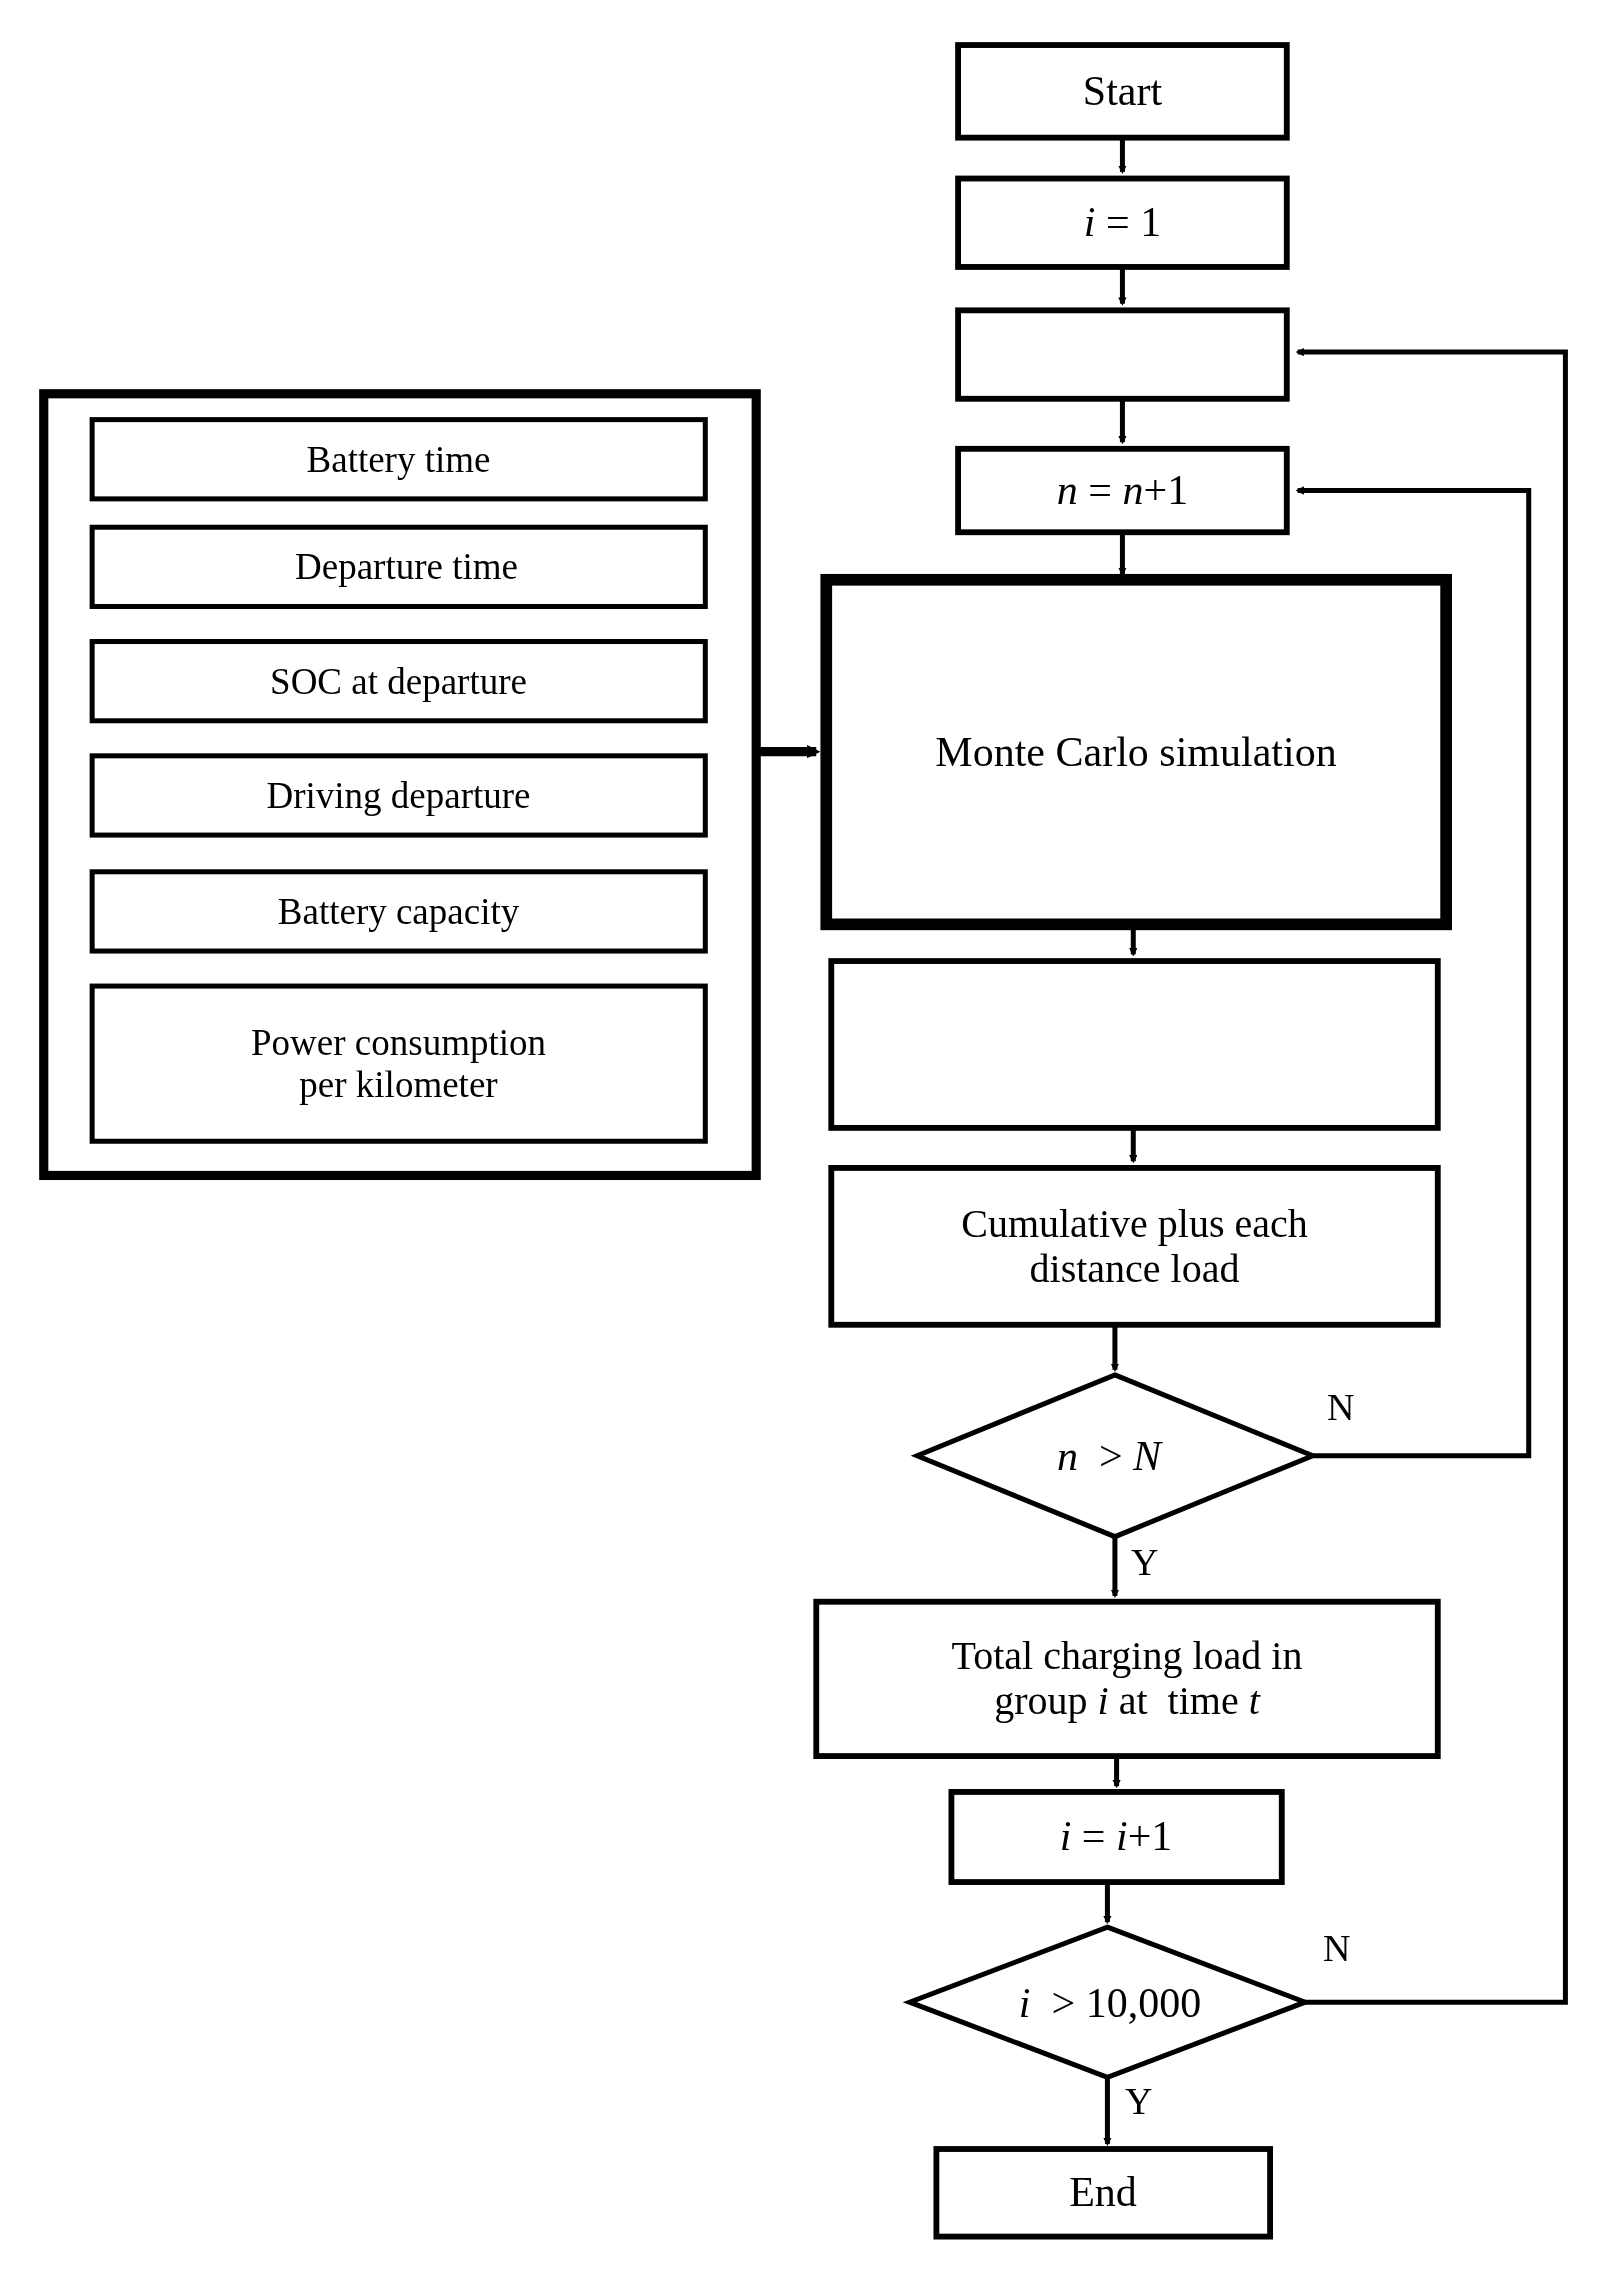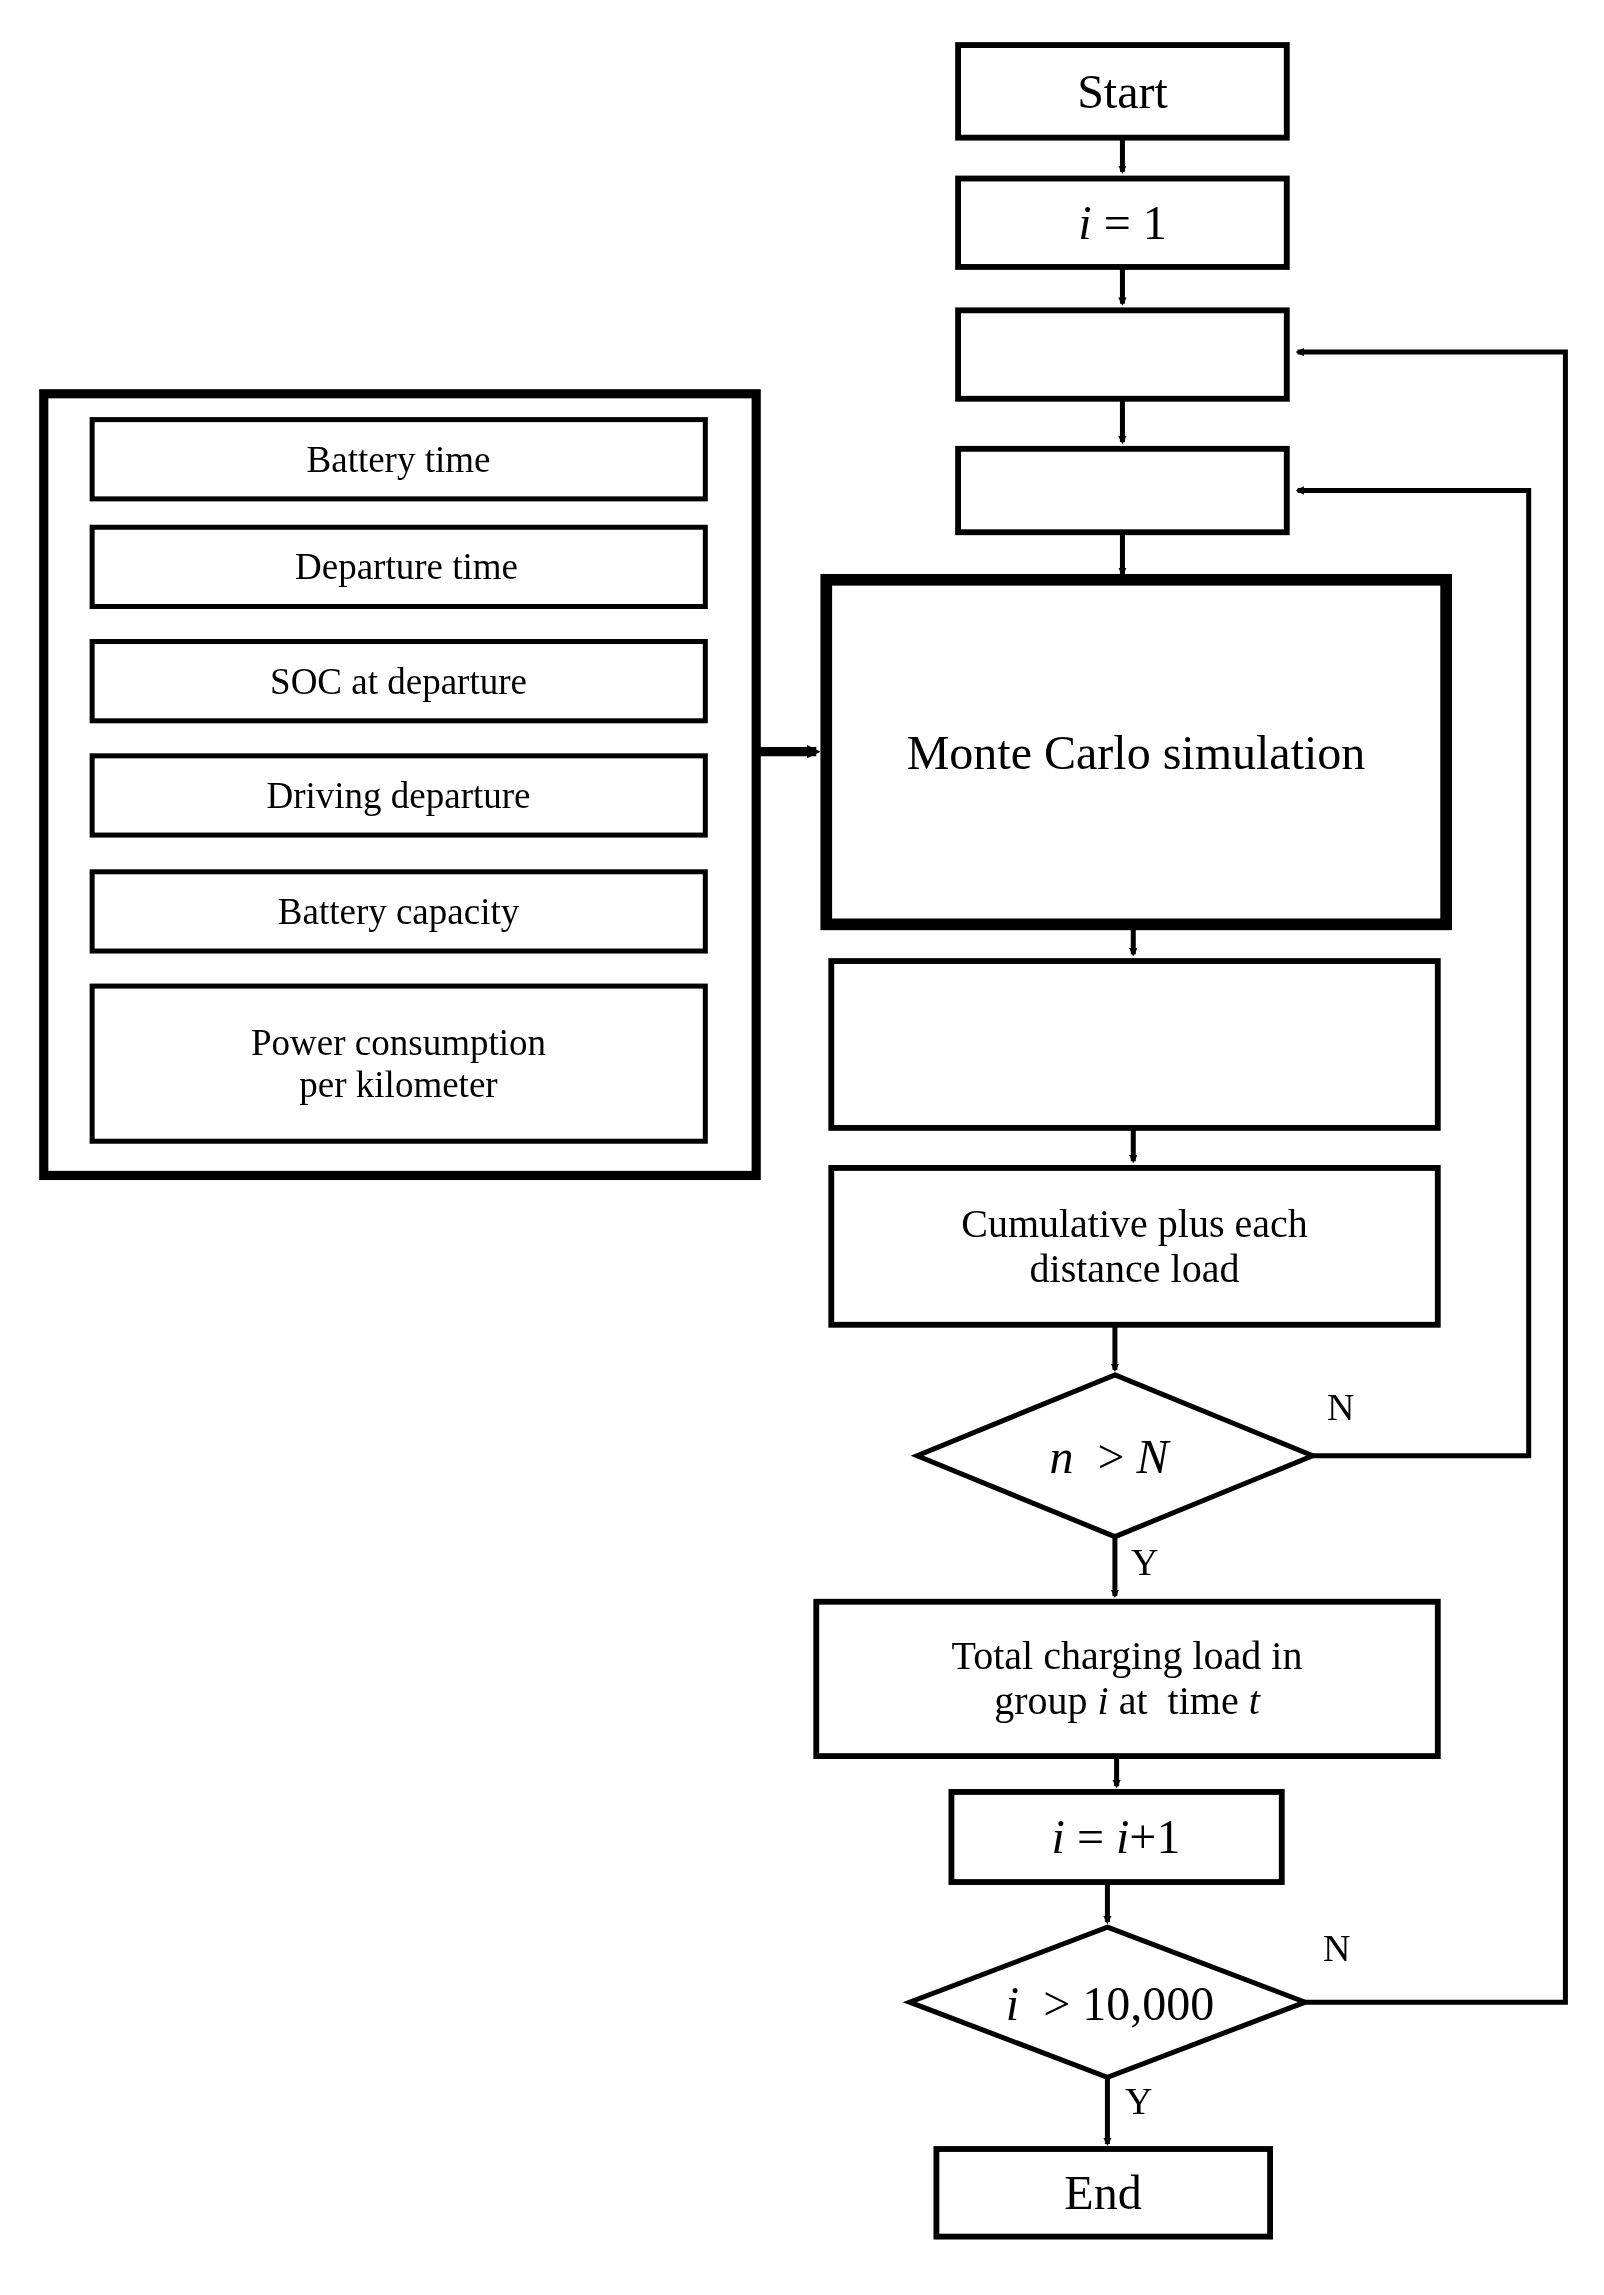--- a/index.html
+++ b/index.html
@@ -26,21 +26,21 @@
     position: absolute;
     display: flex;
     align-items: center;
     justify-content: center;
     text-align: center;
     color: #000000;
     line-height: 1.12;
     pointer-events: none;
     white-space: pre-line;
   }
-  .t-lg  { font-size: 48px; text-align: right; }
+  .t-lg  { font-size: 42px; text-align: right; }
   .t-md  { font-size: 40px; }
   .t-sm  { font-size: 37px; }
   .yn    { position: absolute; font-size: 38px; color:#000; }
   i.var { font-style: italic; }
 </style>
 </head>
 <body>
 
 <div id="canvas">
 
@@ -102,20 +102,21 @@
   <div class="node-label t-sm" style="left:92px; top:756px; width:613px; height:79px;">Driving departure</div>
   <div class="node-label t-sm" style="left:92px; top:872px; width:613px; height:79px;">Battery capacity</div>
   <div class="node-label t-sm" style="left:92px; top:986px; width:613px; height:155px;">Power consumption
 per kilometer</div>
 
   <div class="node-label t-lg" style="left:958px; top:45px; width:329px; height:93px;">Start</div>
 
   <div class="node-label t-lg" style="left:958px; top:179px; width:329px; height:88px;"><span><i class="var">i</i> = 1</span></div>
 
 
+  <div class="node-label t-lg" style="left:958px; top:449px; width:329px; height:83px;"><span><i class="var">n</i> = <i class="var">n</i>+1</span></div>
 
   <div class="node-label t-lg" style="left:826px; top:580px; width:620px; height:345px;">Monte Carlo simulation</div>
 
 
   <div class="node-label t-md" style="left:831px; top:1168px; width:607px; height:157px;">Cumulative plus each
 distance load</div>
 
   <div class="node-label t-lg" style="left:984px; top:1419px; width:250px; height:75px;"><span><i class="var">n</i> &nbsp;&gt; <i class="var">N</i></span></div>
 
   <div class="node-label t-md" style="left:816px; top:1602px; width:622px; height:154px;"><span>Total charging load in<br>group <i class="var">i</i> at&nbsp; time <i class="var">t</i></span></div>

